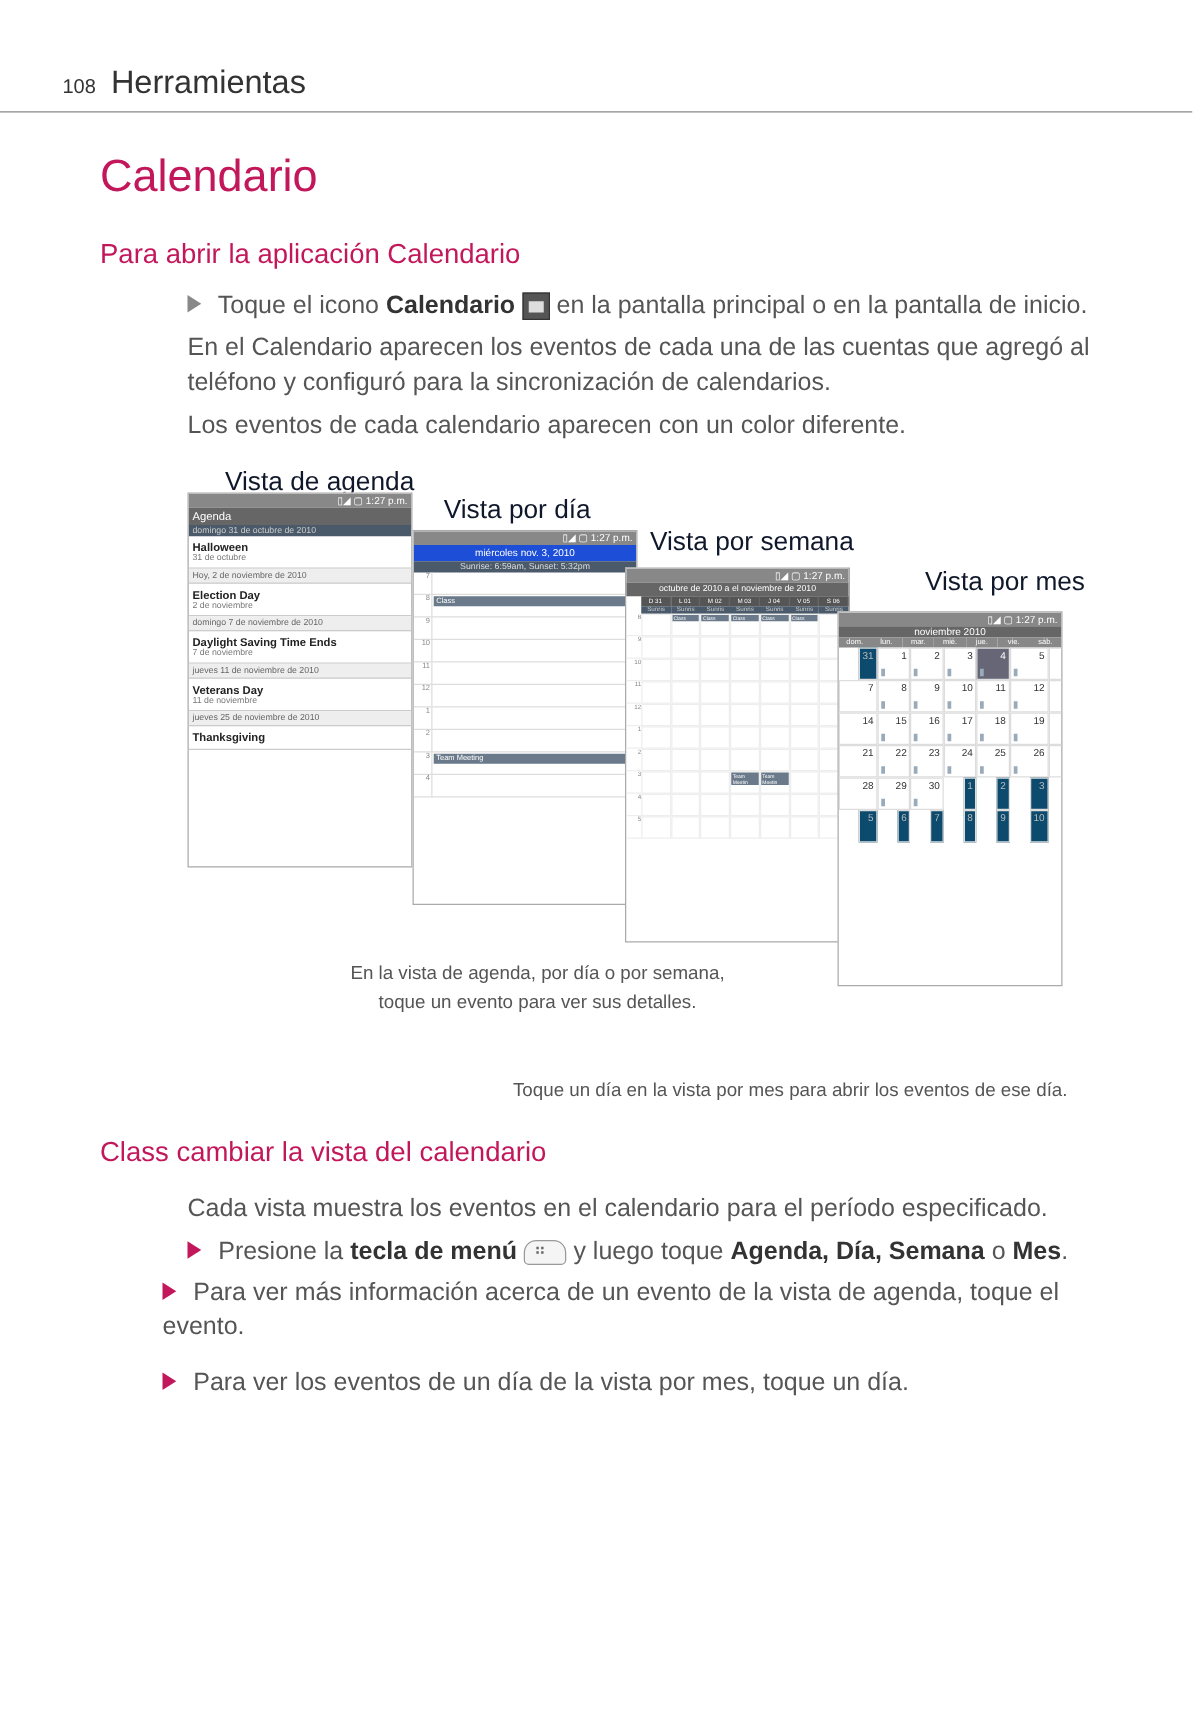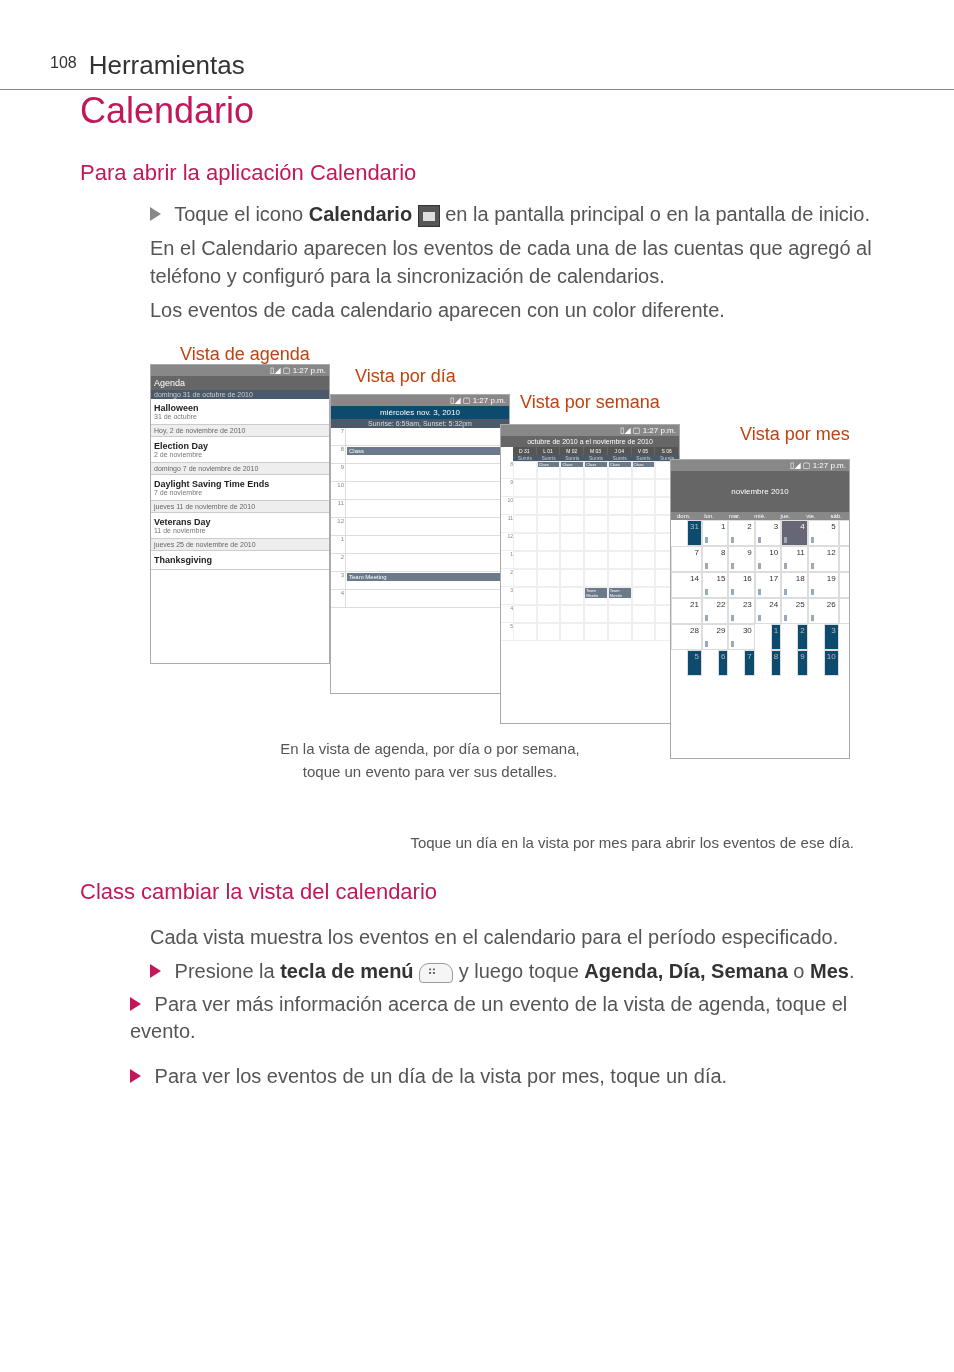--- a/index.html
+++ b/index.html
@@ -7,23 +7,24 @@
       font-family: Arial, Helvetica, sans-serif;
       width: 954px;
       height: 1372px;
       background: #fff;
       color: #333;
       position: relative;
       padding: 0;
     }
     .page-header {
       display: flex;
-      align-items: flex-start;
+      align-items: center;
       padding: 50px 50px 8px 50px;
       border-bottom: 1px solid #888;
+      margin-bottom: 30px;
     }
     .page-number {
       font-size: 16px;
       color: #333;
       margin-right: 12px;
       position: relative;
       top: 4px;
     }
     .page-title {
       font-size: 26px;
@@ -98,22 +99,22 @@
       font-size: 13px;
       color: #666;
     }
     .screenshots {
       position: relative;
       height: 480px;
       margin: 20px 0 10px 0;
     }
     .shot-label {
       position: absolute;
-      font-size: 18px;
-      color: #c2410c;
+      font-size: 21px;
+      color: #0f172a;
     }
     .phone-shot {
       position: absolute;
       background: #fff;
       border: 1px solid #aaa;
       font-size: 8px;
       overflow: hidden;
     }
     .status-bar {
       background: #888;
@@ -141,21 +142,21 @@
     .agenda-item .ev-title { font-weight: bold; font-size: 9px; color: #222; }
     .agenda-item .ev-sub { font-size: 7px; color: #777; }
     .agenda-divider {
       background: #eee;
       color: #666;
       font-size: 7px;
       padding: 2px 3px;
       border-bottom: 1px solid #ccc;
     }
     .day-header {
-      background: #0c4a6e;
+      background: #1d4ed8;
       color: #fff;
       text-align: center;
       padding: 2px;
       font-size: 8px;
     }
     .day-sub {
       background: #4a5a6a;
       color: #ddd;
       text-align: center;
       font-size: 7px;
@@ -228,21 +229,21 @@
     .week-ev {
       background: #6a7a8a;
       color: #fff;
       font-size: 4px;
       padding: 0 1px;
     }
     .month-header {
       background: #666;
       color: #fff;
       text-align: center;
-      padding: 16px;
+      padding: 0;
       font-size: 8px;
     }
     .month-days {
       display: grid;
       grid-template-columns: repeat(7, 1fr);
     }
     .month-day-head {
       background: #888;
       color: #fff;
       font-size: 6px;

